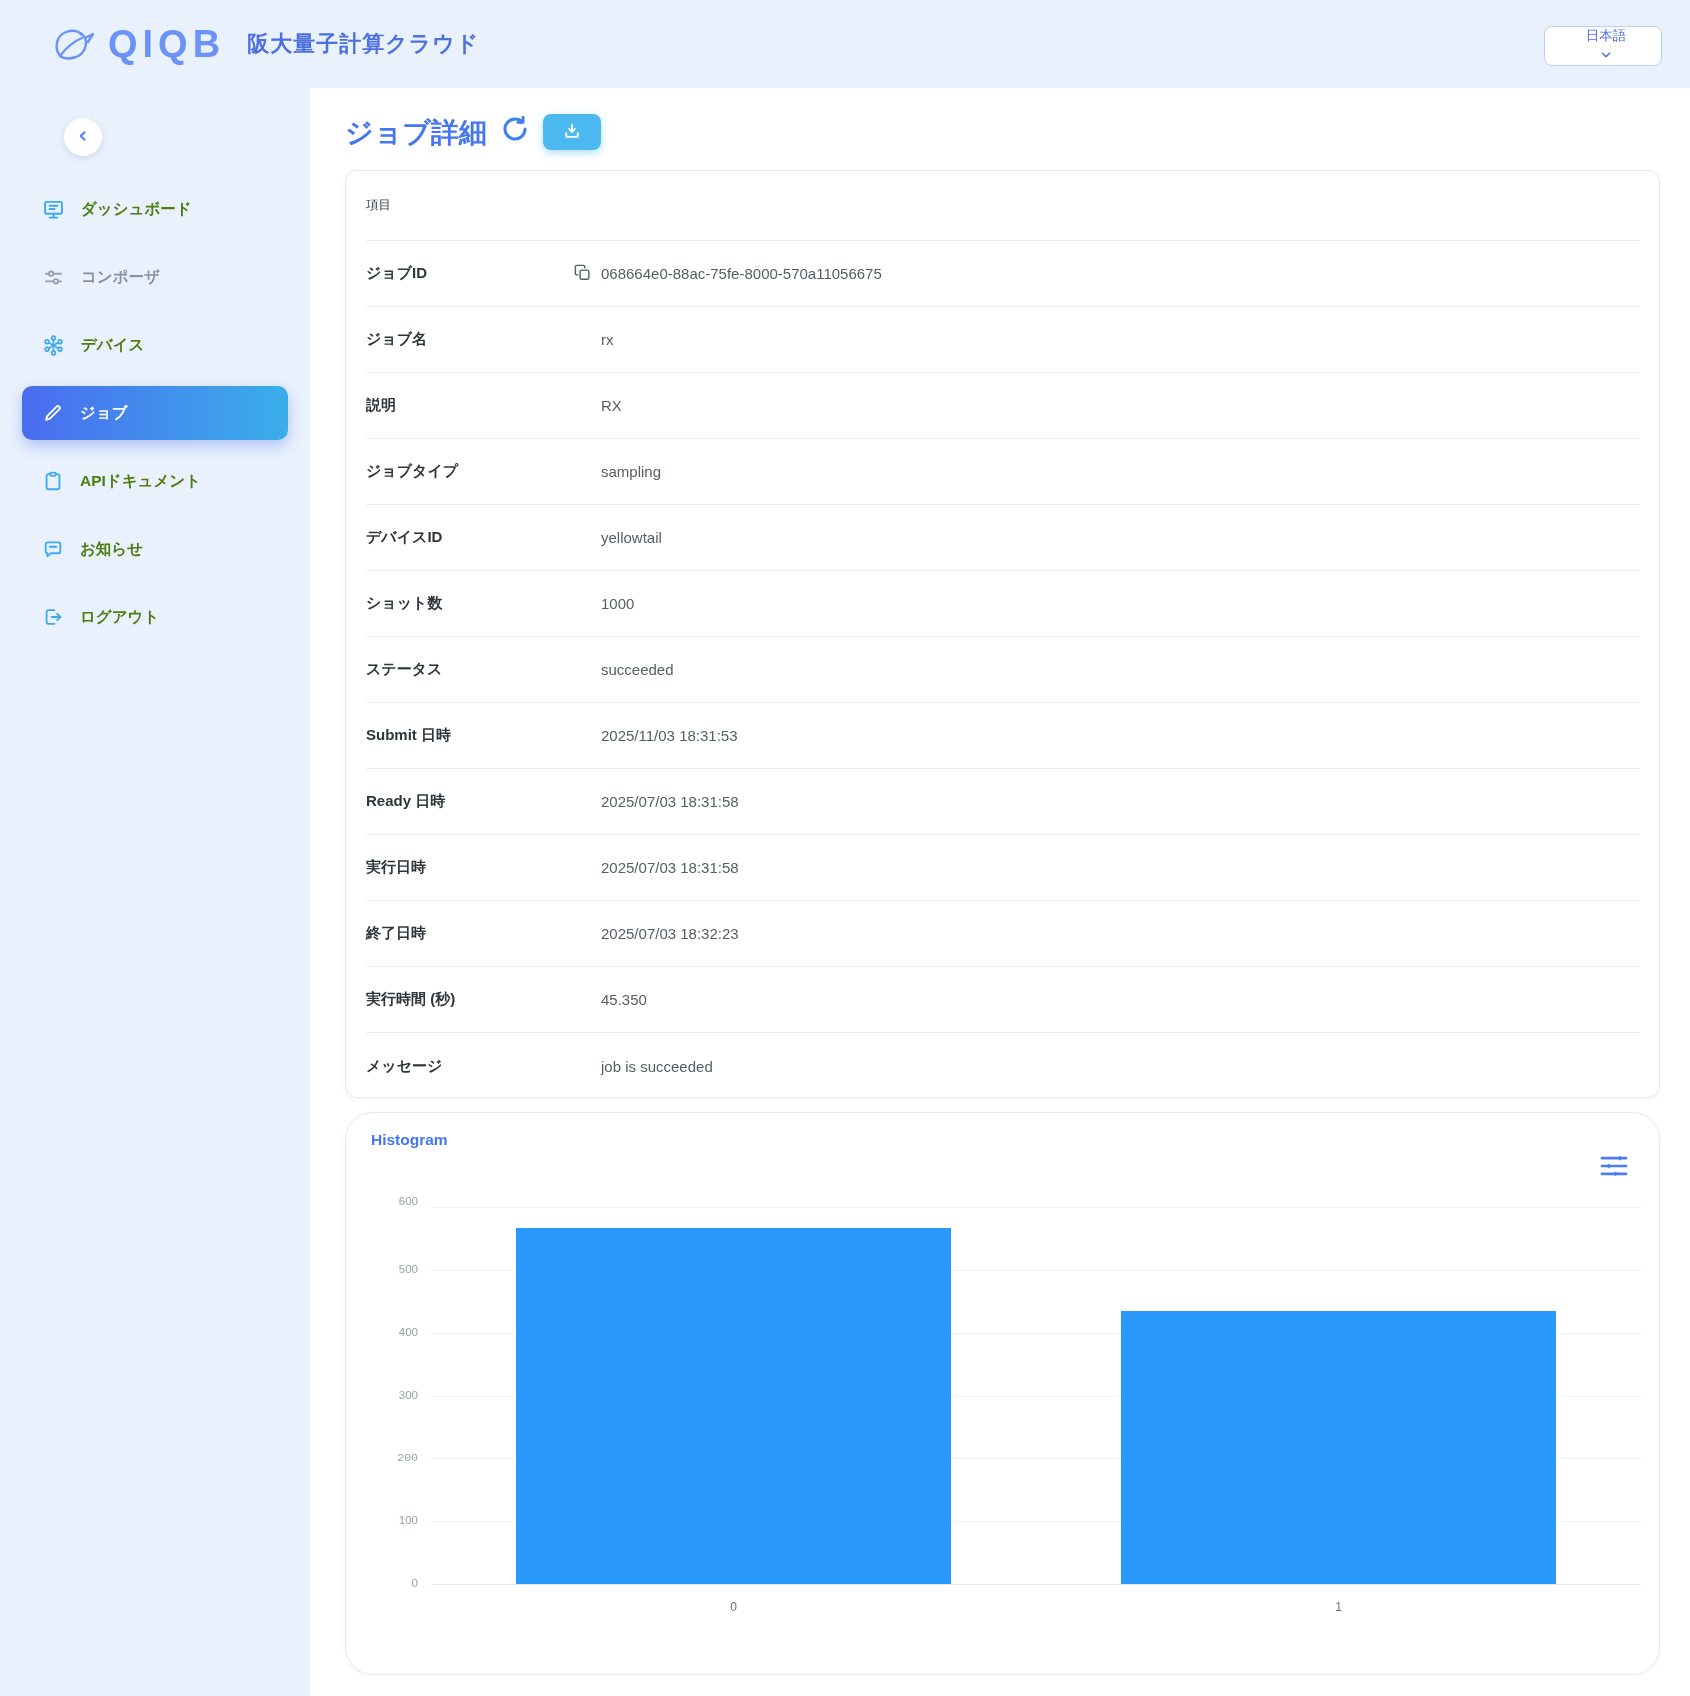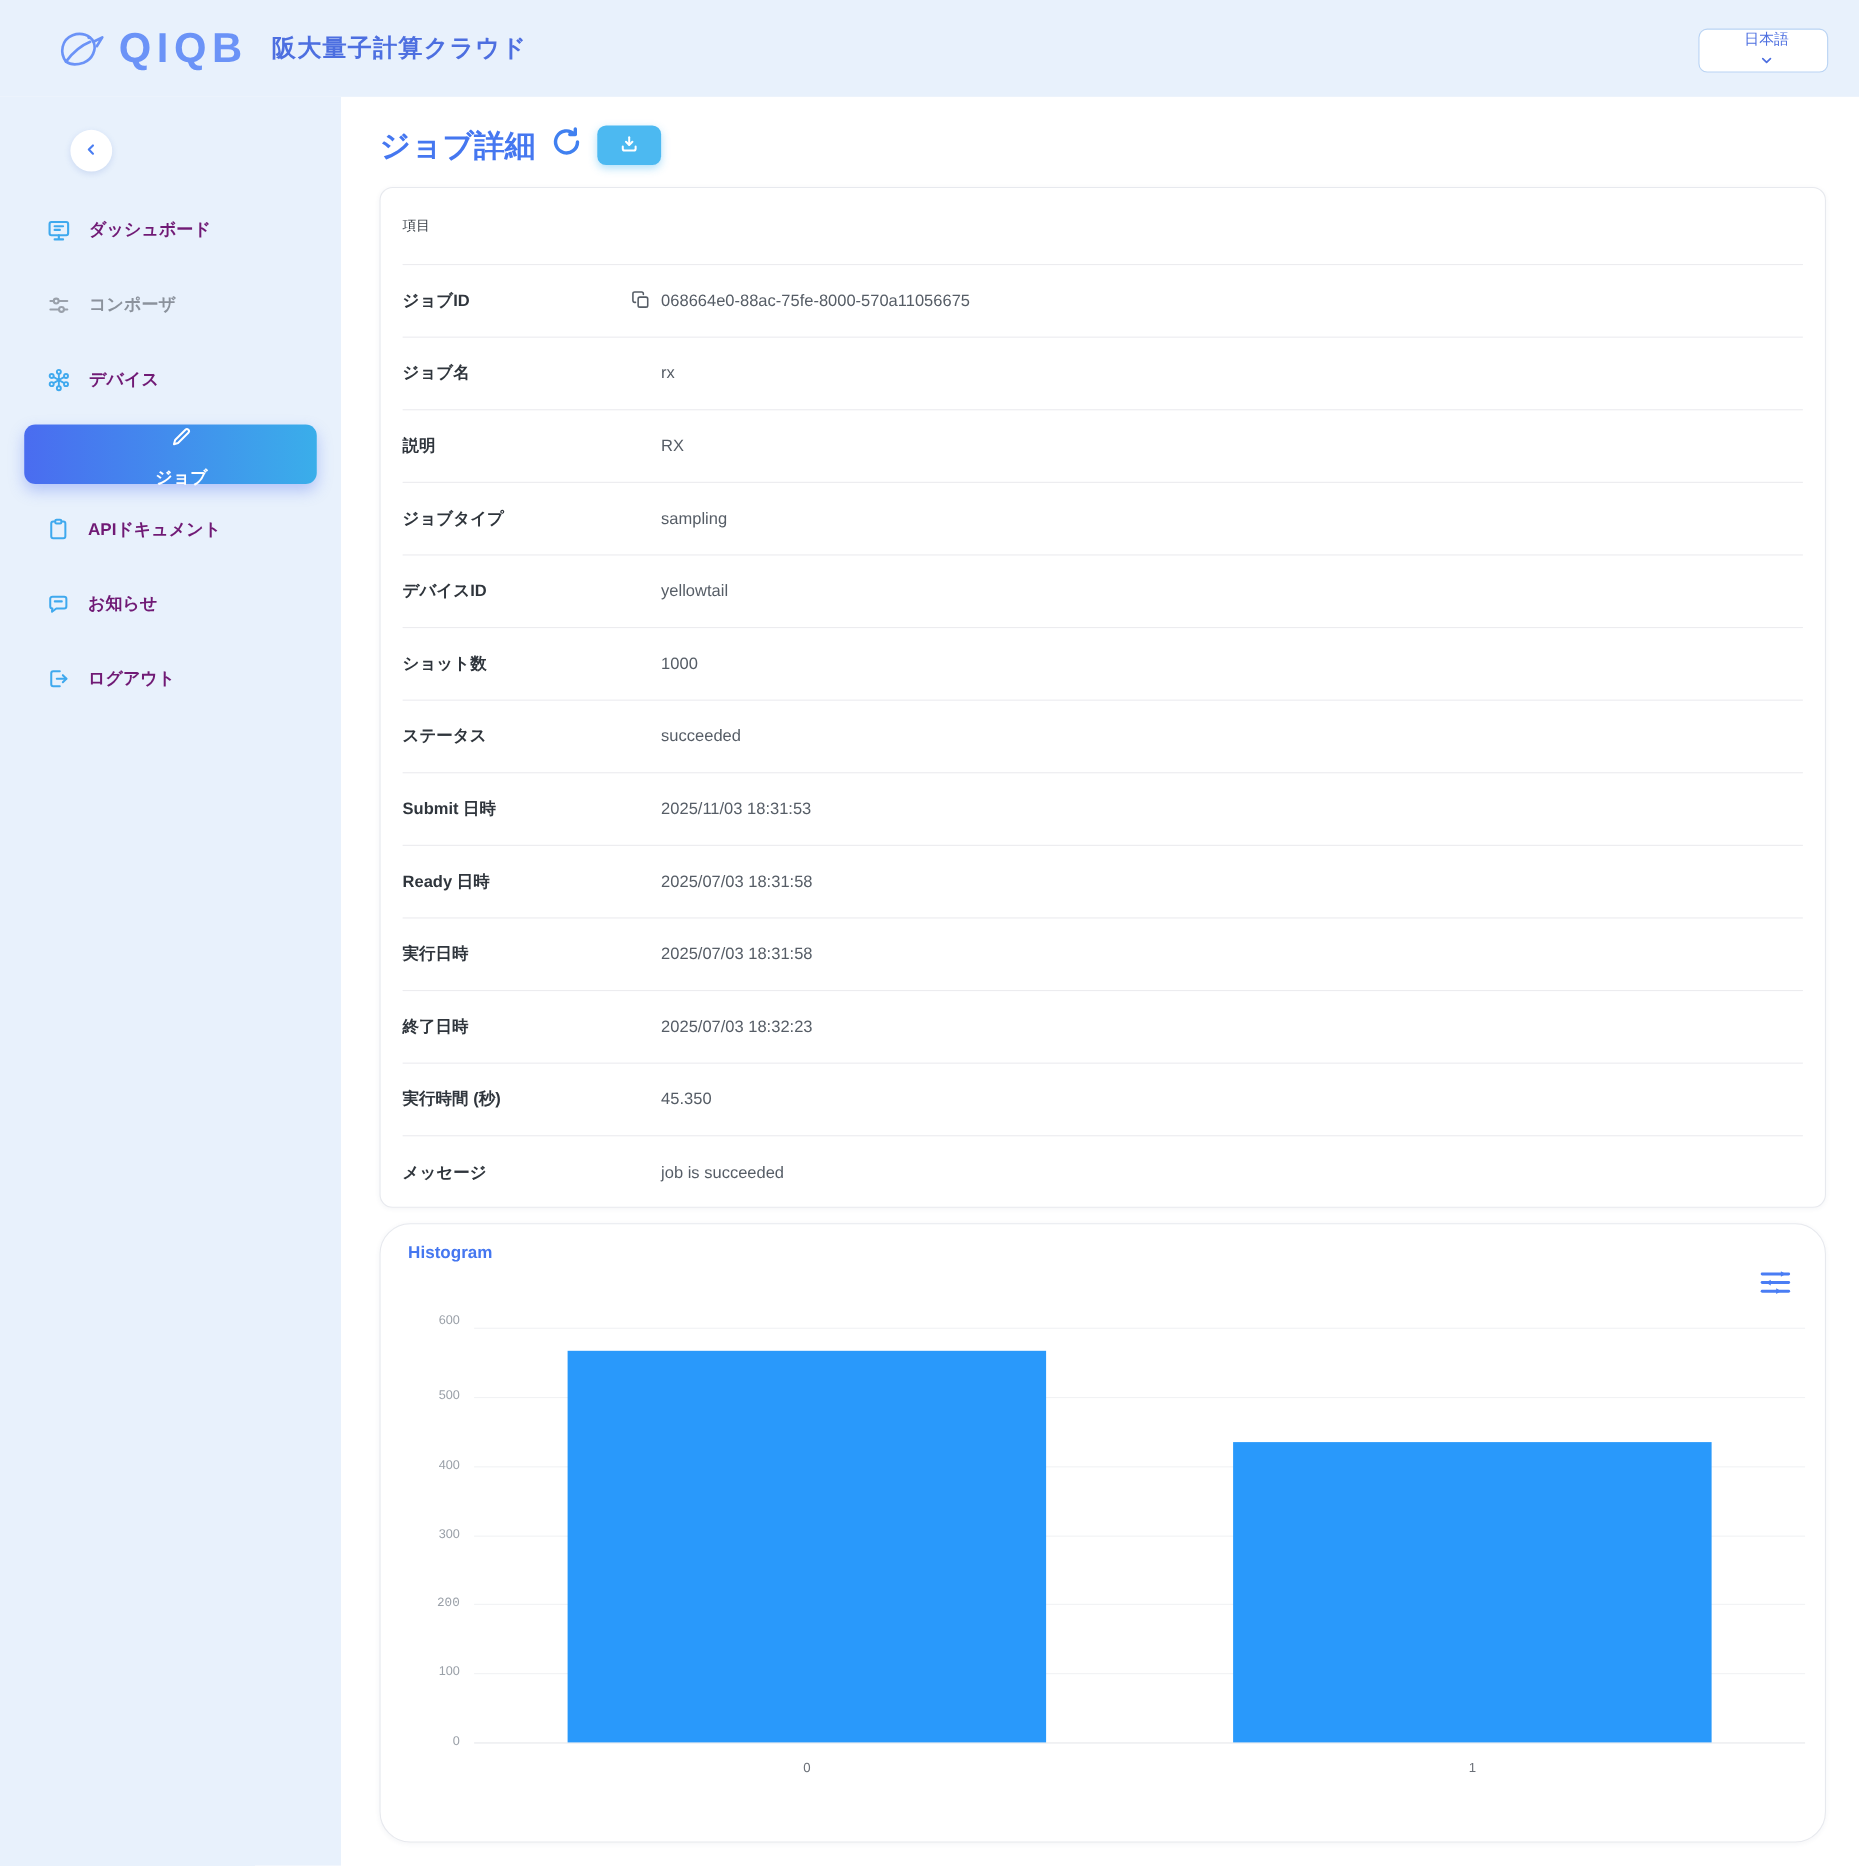--- a/index.html
+++ b/index.html
@@ -33,28 +33,28 @@
   .collapse-btn {
     position:absolute; left:64px; top:30px; width:38px; height:38px;
     background:#fff; border-radius:50%; border:none;
     box-shadow:0 2px 6px rgba(70,110,200,.18);
     display:flex; align-items:center; justify-content:center; color:#4b7ef2; cursor:pointer;
   }
   .menu { position:absolute; top:80px; left:0; right:0; }
   .menu-item {
     display:flex; align-items:center; gap:16px; height:54px; margin:14px 22px 0 22px;
     padding-left:20px; border-radius:10px; font-size:15.5px; font-weight:700;
-    color:#701a75; cursor:pointer;
+    color:#4d7c0f; cursor:pointer;
   }
   .menu-item .icon { display:flex; color:#3fa9ee; }
   .menu-item.muted { color:#8b929c; }
   .menu-item.muted .icon { color:#9aa1ab; }
   .menu-item.active {
     background:linear-gradient(90deg,#4a6cf0 0%,#3aaeea 100%);
-    color:#ffffff; box-shadow:0 6px 14px rgba(74,108,240,.35);flex-direction:column;
+    color:#ffffff; box-shadow:0 6px 14px rgba(74,108,240,.35);
   }
   .menu-item.active .icon { color:#ffffff; }
 
   
   .main { position:absolute; left:310px; top:88px; width:1380px; }
   .title-row { display:flex; align-items:flex-start; gap:13px; margin:26px 0 0 35px; height:40px; }
   .page-title { font-size:28px; font-weight:700; color:#4577f0; margin:0; }
   .refresh-btn { background:none; border:none; padding:0; color:#4080f0; display:flex; cursor:pointer; }
   .download-btn {
     width:58px; height:36px; background:#4cb9f1; border:none; border-radius:8px;

